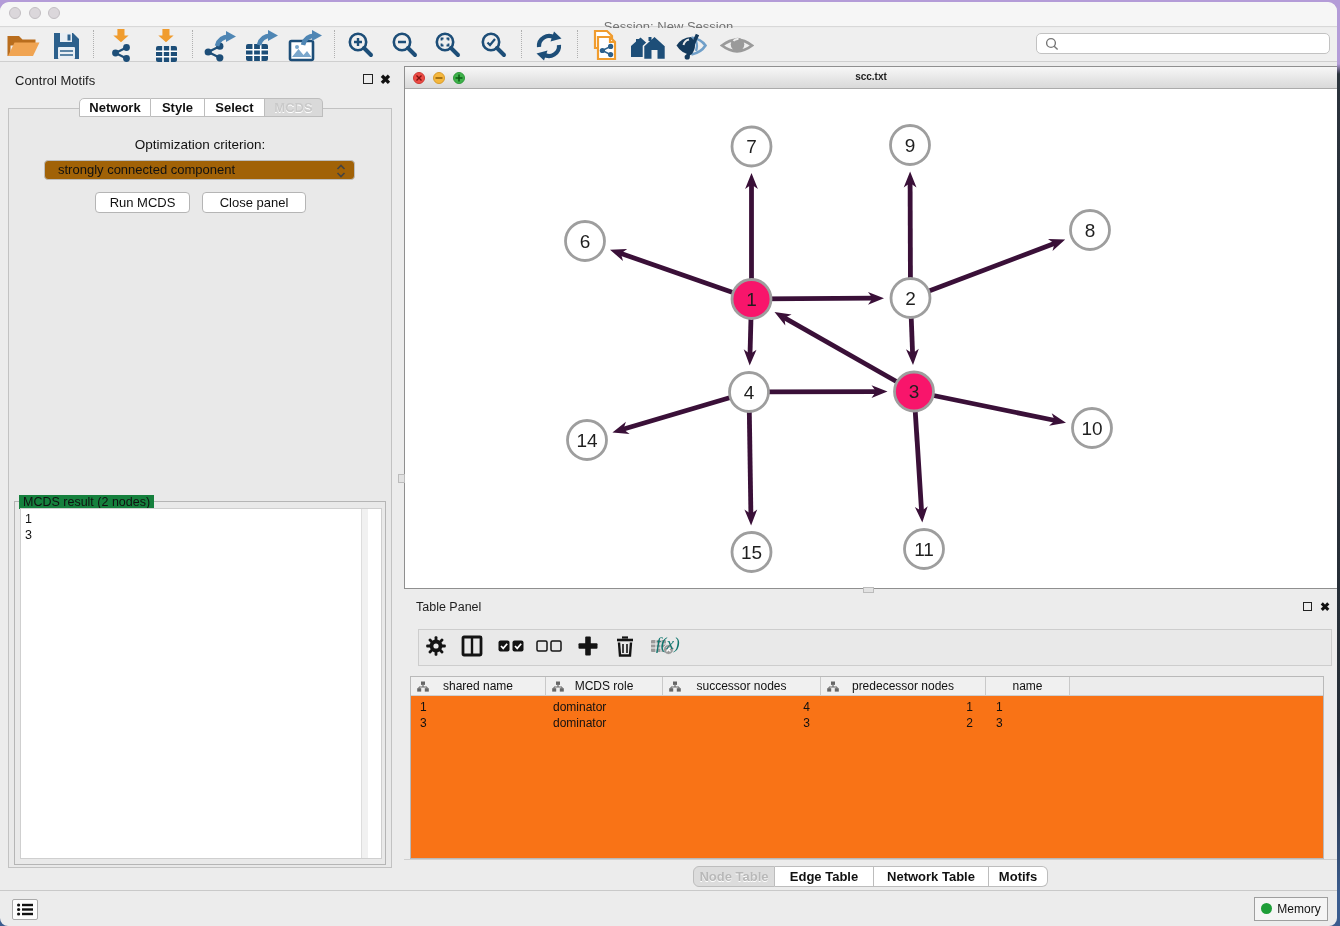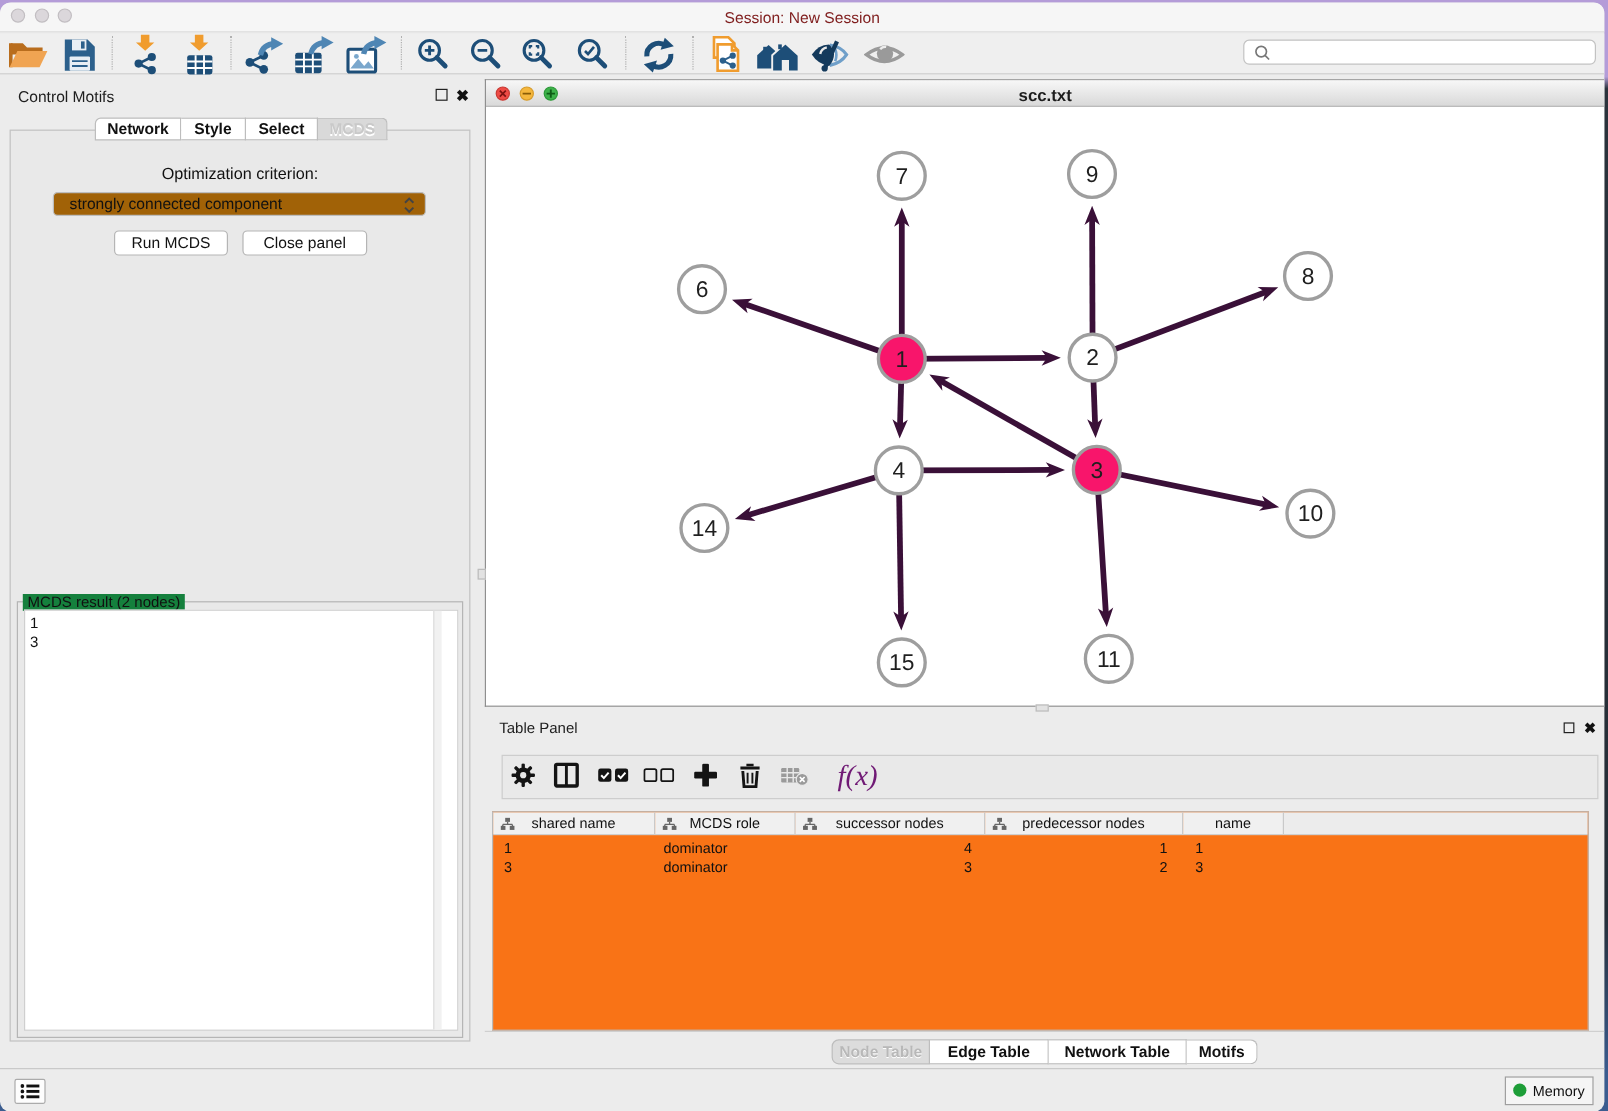--- a/index.html
+++ b/index.html
@@ -18,21 +18,21 @@
 .hdrcell svg { position:absolute; left:6px; top:4px; margin:0; }
 .winbtn { position:absolute; width:10px; height:10px; border:1.6px solid #222; }
 .xbtn { position:absolute; font-size:13px; font-weight:700; color:#111; }
 </style></head><body>
 <div id="app">
 
   <div class="abs" style="left:0;top:0;width:1337px;height:25px;background:#f6f6f6;border-bottom:1px solid #d8d8d8;border-radius:9px 9px 0 0"></div>
   <div class="tl" style="left:9px;top:5px;background:#dbd7db;border:1px solid #c2bec2"></div>
   <div class="tl" style="left:29px;top:5px;background:#dbd7db;border:1px solid #c2bec2"></div>
   <div class="tl" style="left:48px;top:5px;background:#dbd7db;border:1px solid #c2bec2"></div>
-  <div class="abs" style="left:0;top:5px;width:1337px;text-align:center;font-size:13px;color:#7f1d1d">Session: New Session</div>
+  <div class="abs" style="left:0;top:17px;width:1337px;text-align:center;font-size:13px;color:#737373">Session: New Session</div>
 
   <div class="abs" style="left:0;top:26px;width:1337px;height:34px;background:#efefef;border-bottom:1px solid #cfcfcf"></div>
   <svg style="position:absolute;left:5px;top:28px" width="36" height="32" viewBox="0 0 36 32">
       <path d="M4 6 h10 l3.5 3.5 h13 v6 h-26.5 z" fill="#b96d1d"></path>
       <path d="M4 26 V6" stroke="#b96d1d" stroke-width="3"></path>
       <path d="M3 26 L9.5 12.5 h25 L28 26 z" fill="#f0a452"></path>
     </svg>
     <svg style="position:absolute;left:50px;top:28px" width="32" height="32" viewBox="0 0 32 32">
       <path d="M4 3 h19 l6 6 v20 h-25 z" fill="#2c608c"></path>
       <rect x="10" y="3" width="12" height="9" fill="#e8eef4"></rect>
@@ -183,21 +183,21 @@
         <path d="M3.5 3.5 l5 5 M8.5 3.5 l-5 5" stroke="#7c1210" stroke-width="1.4"></path>
       </svg>
     <div class="tl" style="left:28px;top:5px;background:#f5b73d;border:1px solid #d79c2c"></div>
     <svg width="12" height="12" style="position:absolute;left:28px;top:5px">
         <path d="M2.5 6 h7" stroke="#8a5d07" stroke-width="1.6"></path>
       </svg>
     <div class="tl" style="left:48px;top:5px;background:#3eb24a;border:1px solid #2d9939"></div>
     <svg width="12" height="12" style="position:absolute;left:48px;top:5px">
         <path d="M2.5 6 h7 M6 2.5 v7" stroke="#0e5d16" stroke-width="1.6"></path>
       </svg>
-    <div class="abs" style="left:0;top:4px;width:932px;text-align:center;font-size:14px;font-weight:700;color:#1d1d1d">scc.txt</div>
+    <div class="abs" style="left:0;top:4px;width:932px;text-align:center;font-size:10px;font-weight:700;color:#1d1d1d">scc.txt</div>
     <svg width="933" height="500" style="position:absolute;left:0;top:22px" font-family="Liberation Sans,sans-serif">
         <line x1="346.5" y1="210.0" x2="346.5" y2="95.0" stroke="#3a1038" stroke-width="4.8"></line>
         <polygon points="346.5,84.0 352.9,100.0 346.5,95.5 340.1,100.0" fill="#3a1038"></polygon>
         <line x1="346.5" y1="210.0" x2="215.4" y2="164.3" stroke="#3a1038" stroke-width="4.8"></line>
         <polygon points="205.0,160.7 222.2,159.9 215.9,164.5 218.0,172.0" fill="#3a1038"></polygon>
         <line x1="346.5" y1="210.0" x2="468.0" y2="209.2" stroke="#3a1038" stroke-width="4.8"></line>
         <polygon points="479.0,209.2 463.0,215.7 467.5,209.2 463.0,202.9" fill="#3a1038"></polygon>
         <line x1="346.5" y1="210.0" x2="345.0" y2="265.5" stroke="#3a1038" stroke-width="4.8"></line>
         <polygon points="344.7,276.5 338.7,260.3 345.0,265.0 351.5,260.7" fill="#3a1038"></polygon>
         <line x1="505.5" y1="209.0" x2="505.1" y2="93.5" stroke="#3a1038" stroke-width="4.8"></line>
@@ -291,21 +291,21 @@
     </svg>
     <svg style="position:absolute;left:650px;top:635px" width="24" height="18" viewBox="0 0 24 18">
       <rect x="1" y="3" width="15" height="12" rx="1" fill="#9a9a9a"></rect>
       <line x1="1" y1="7" x2="16" y2="7" stroke="#e9e9e9" stroke-width="1.2"></line>
       <line x1="1" y1="11" x2="16" y2="11" stroke="#e9e9e9" stroke-width="1.2"></line>
       <line x1="6" y1="3" x2="6" y2="15" stroke="#e9e9e9" stroke-width="1.2"></line>
       <line x1="11" y1="3" x2="11" y2="15" stroke="#e9e9e9" stroke-width="1.2"></line>
       <circle cx="18.5" cy="12.5" r="5" fill="#9a9a9a" stroke="#e9e9e9" stroke-width="1"></circle>
       <path d="M16.5 10.5 l4 4 M20.5 10.5 l-4 4" stroke="#fff" stroke-width="1.4"></path>
     </svg>
-  <div class="abs" style="left:698px;top:632px;width:44px;height:26px;font-family:'Liberation Serif',serif;font-style:italic;font-size:24px;color:#701a75">f(x)</div>
+  <div class="abs" style="left:656px;top:632px;width:44px;height:26px;font-family:'Liberation Serif',serif;font-style:italic;font-size:17px;color:#0f766e">f(x)</div>
   <div class="abs" style="left:410px;top:674px;width:914px;height:183px;background:#f97316;border:1px solid #b9b9b9">
     <div style="display:flex;border-bottom:1px solid #cfcfcf">
       <div class="hdrcell" style="width:135px"><svg width="12" height="11" viewBox="0 0 12 11">
             <rect x="4" y="0.5" width="4" height="3.4" fill="#666"></rect>
             <path d="M6 3.9 V6 M2 6 h8 M2 6 v1.5 M10 6 v1.5" stroke="#666" stroke-width="1.1" fill="none"></path>
             <rect x="0.2" y="7.2" width="4" height="3.4" fill="#666"></rect>
             <rect x="7.8" y="7.2" width="4" height="3.4" fill="#666"></rect>
           </svg>shared name</div>
       <div class="hdrcell" style="width:117px"><svg width="12" height="11" viewBox="0 0 12 11">
             <rect x="4" y="0.5" width="4" height="3.4" fill="#666"></rect>

